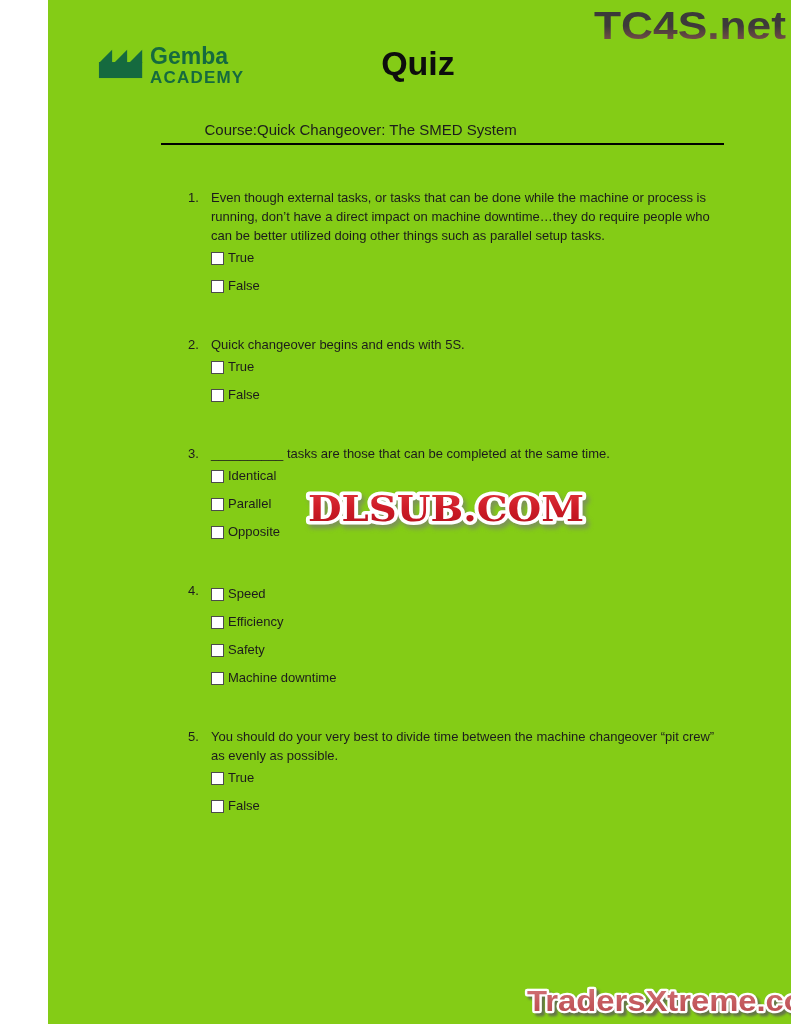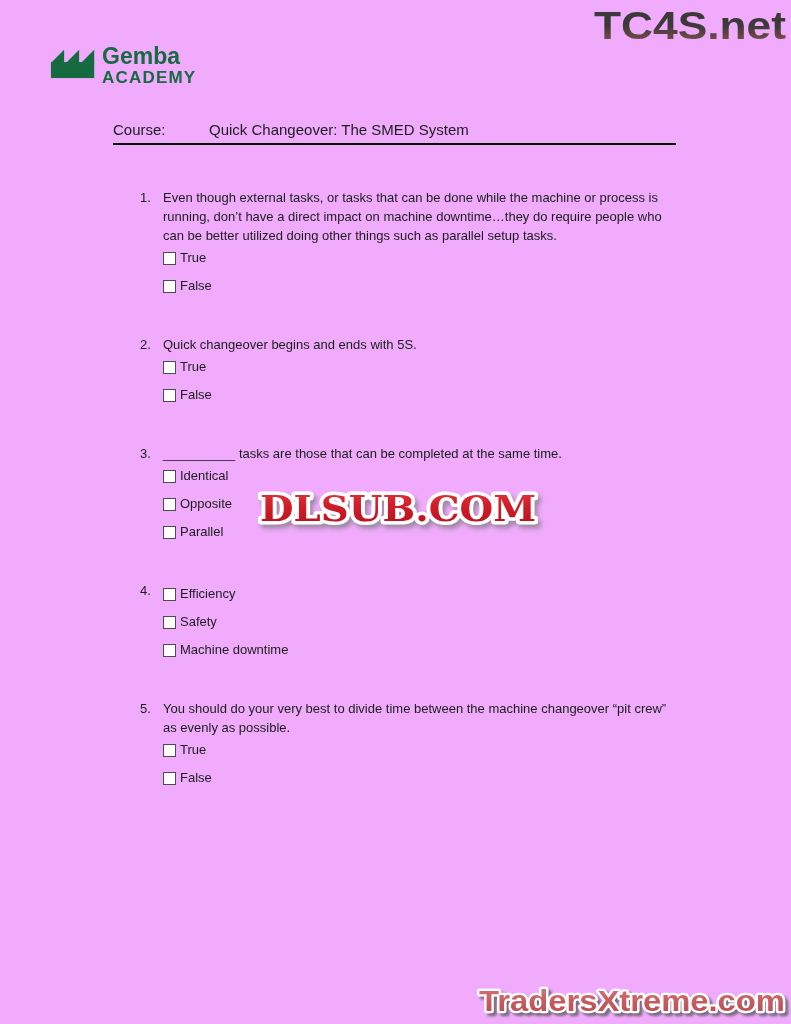--- a/index.html
+++ b/index.html
@@ -4,21 +4,21 @@
 <style>
   * { margin: 0; padding: 0; box-sizing: border-box; }
   html, body { background: #ffffff; }
   body {
     width: 791px; height: 1024px;
     position: relative;
     font-family: "Liberation Sans", sans-serif;
     color: #1c1c1c;
     overflow: hidden;
   }
-  .page { position: absolute; inset: 0; background: #f0abfc; }
+  .page { position: absolute; inset: 0; background: #84cc16; margin-left: 48px; }
 
   
   .logo { position: absolute; left: 50px; top: 45px; display: flex; align-items: flex-start; }
   .logo-icon { width: 47px; height: 32px; margin-top: 2px; }
   .logo-text { margin-left: 5px; line-height: 1; }
   .logo-name { font-weight: bold; font-size: 23px; letter-spacing: 0px; }
   .logo-sub  { font-weight: bold; font-size: 17px; letter-spacing: 1.2px; margin-top: 1px; }
 
   .quiz-title {
     position: absolute; top: 44px; left: 0; width: 740px;
@@ -29,21 +29,21 @@
   .wm-top { position: absolute; top: 1px; right: 2px; }
 
   
   .course-block {
     position: absolute; left: 113px; top: 121px; width: 563px;
     font-size: 15px; line-height: 18px;
     border-bottom: 2px solid #000;
     padding-bottom: 4px;
   }
   .info-row { display: flex; }
-  .info-label { width: 96px; flex: none; }
+  .info-label { width: 96px; flex: none; text-align: right; }
 
   
   .questions { position: absolute; left: 113px; top: 188px; width: 566px; font-size: 13px; line-height: 19px; }
   .question { display: flex; margin-bottom: 28px; }
   .qnum { margin-left: 27px; width: 23px; flex: none; }
   .qbody { width: 520px; }
   .options { margin-top: 6px; text-align: center; }
   .option { display: flex; align-items: center; height: 14px; margin-bottom: 14px; }
   .checkbox {
     width: 13px; height: 13px; flex: none;
@@ -69,20 +69,21 @@
       <polygon points="1,17 15,3 15,17" fill="#156a3f"></polygon>
       <polygon points="17,17 31,3 31,17" fill="#156a3f"></polygon>
       <polygon points="33,17 47,3 47,17" fill="#156a3f"></polygon>
     </svg>
     <div class="logo-text">
       <div class="logo-name" style="color:#156a3f">Gemba</div>
       <div class="logo-sub" style="color:#156a3f">ACADEMY</div>
     </div>
   </div>
 
+  <div class="quiz-title">Quiz</div>
 
   <div class="wm-top">
     <svg width="198" height="48" viewBox="0 0 198 48" aria-hidden="true">
       <defs>
         <linearGradient id="gray-red" x1="0" y1="0" x2="0" y2="1">
           <stop offset="0%" stop-color="#3a3a3a"></stop>
           <stop offset="50%" stop-color="#3d3a39"></stop>
           <stop offset="78%" stop-color="#6b4a44"></stop>
           <stop offset="100%" stop-color="#9c6d65"></stop>
         </linearGradient>
@@ -135,33 +136,37 @@
         <div class="qnum">3.</div>
         <div class="qbody">
           <div class="qtext">__________ tasks are those that can be completed at the same time.</div>
           <div class="options">
             <div class="option">
               <span class="checkbox"></span>
               <span class="optlabel">Identical</span>
             </div>
             <div class="option">
               <span class="checkbox"></span>
+              <span class="optlabel">Parallel</span>
+            </div>
+            <div class="option">
+              <span class="checkbox"></span>
               <span class="optlabel">Opposite</span>
             </div>
-            <div class="option">
-              <span class="checkbox"></span>
-              <span class="optlabel">Parallel</span>
-            </div>
           </div>
         </div>
       </div>
       <div class="question">
         <div class="qnum">4.</div>
         <div class="qbody">
           <div class="options">
+            <div class="option">
+              <span class="checkbox"></span>
+              <span class="optlabel">Speed</span>
+            </div>
             <div class="option">
               <span class="checkbox"></span>
               <span class="optlabel">Efficiency</span>
             </div>
             <div class="option">
               <span class="checkbox"></span>
               <span class="optlabel">Safety</span>
             </div>
             <div class="option">
               <span class="checkbox"></span>

